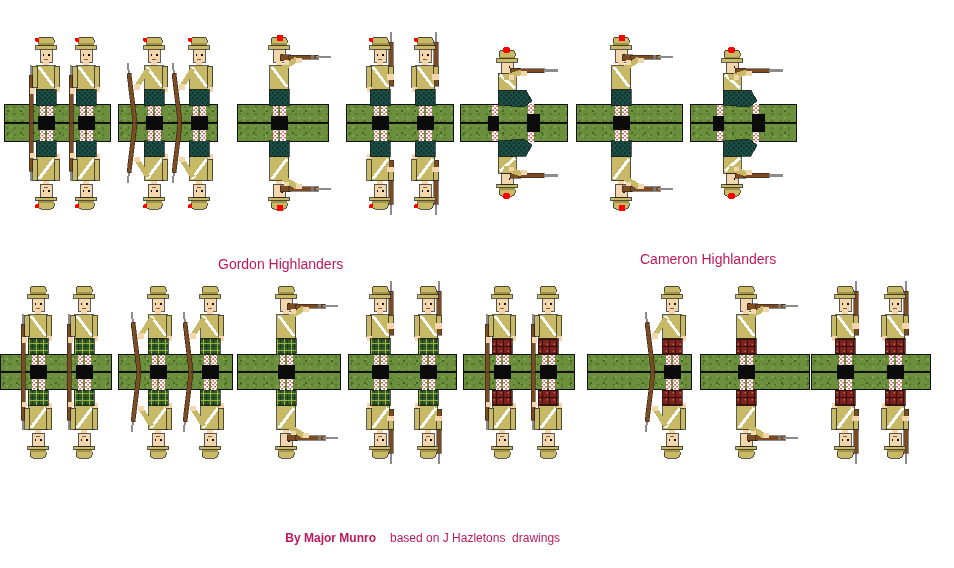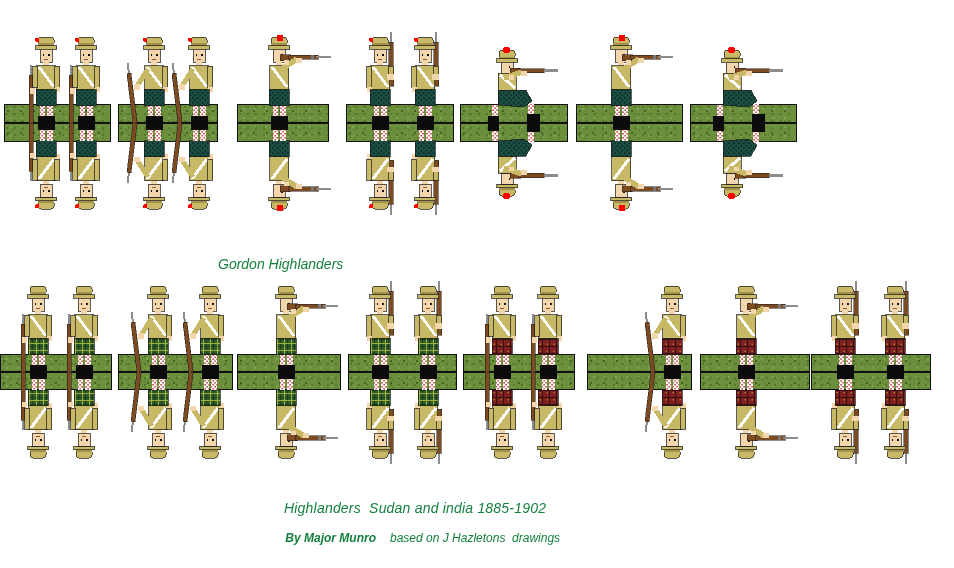--- a/index.html
+++ b/index.html
@@ -19,21 +19,21 @@
         height:2px;background:#101010;}
   .figs{position:absolute;left:0;width:100%;height:92px;z-index:2;pointer-events:none;}
   .figs.mirror{transform:scaleY(-1);transform-origin:50% 100%;}
   .fig{position:absolute;bottom:0;shape-rendering:crispEdges;}
   .fig .pom{visibility:hidden;}
   .fig.red-hat .pom{visibility:visible;}
   .fig.reg-dots  .kilt{fill:url(#patDots);}
   .fig.reg-green .kilt{fill:url(#patGreen);}
   .fig.reg-red   .kilt{fill:url(#patRed);}
   .hose{fill:url(#patHose);}
-  .lbl{position:absolute;color:#15803d;white-space:pre;font-style:italic;}
+  .lbl{position:absolute;color:#be185d;white-space:pre;}
   #lbl-gordon{left:218px;top:256px;font-size:14px;}
   #lbl-cameron{left:640px;top:251px;font-size:14px;}
   #cap1{left:284px;top:500px;font-size:14px;letter-spacing:0.2px;}
   #cap2{left:272px;top:517px;font-size:12px;}
   #cap2 .by{font-weight:bold;}
   #cap2 .rest{margin-left:14px;}
   #assets{position:absolute;width:0;height:0;}
 </style>
 </head>
 <body>
@@ -1511,17 +1511,17 @@
         <rect class="hose" x="24" y="74.5" width="5.5" height="11" stroke="none"></rect>
         <rect x="14.5" y="85" width="8.5" height="7" fill="#0b0b0b" stroke="none"></rect>
         <rect x="23" y="85" width="8.5" height="7" fill="#0b0b0b" stroke="none"></rect>
       </g>
           </svg>
         </div>
       </div>
     </div>
 
   <div class="lbl" id="lbl-gordon">Gordon Highlanders</div>
-  <div class="lbl" id="cap1">Highlanders  Sudan and india 1885-1902</div>
+  <div class="lbl" id="lbl-cameron">Cameron Highlanders</div>
   <div class="lbl" id="cap2">
     <span class="by">By Major Munro</span><span class="rest">based on J Hazletons  drawings</span>
   </div>
 </div>
 
 </body></html>

